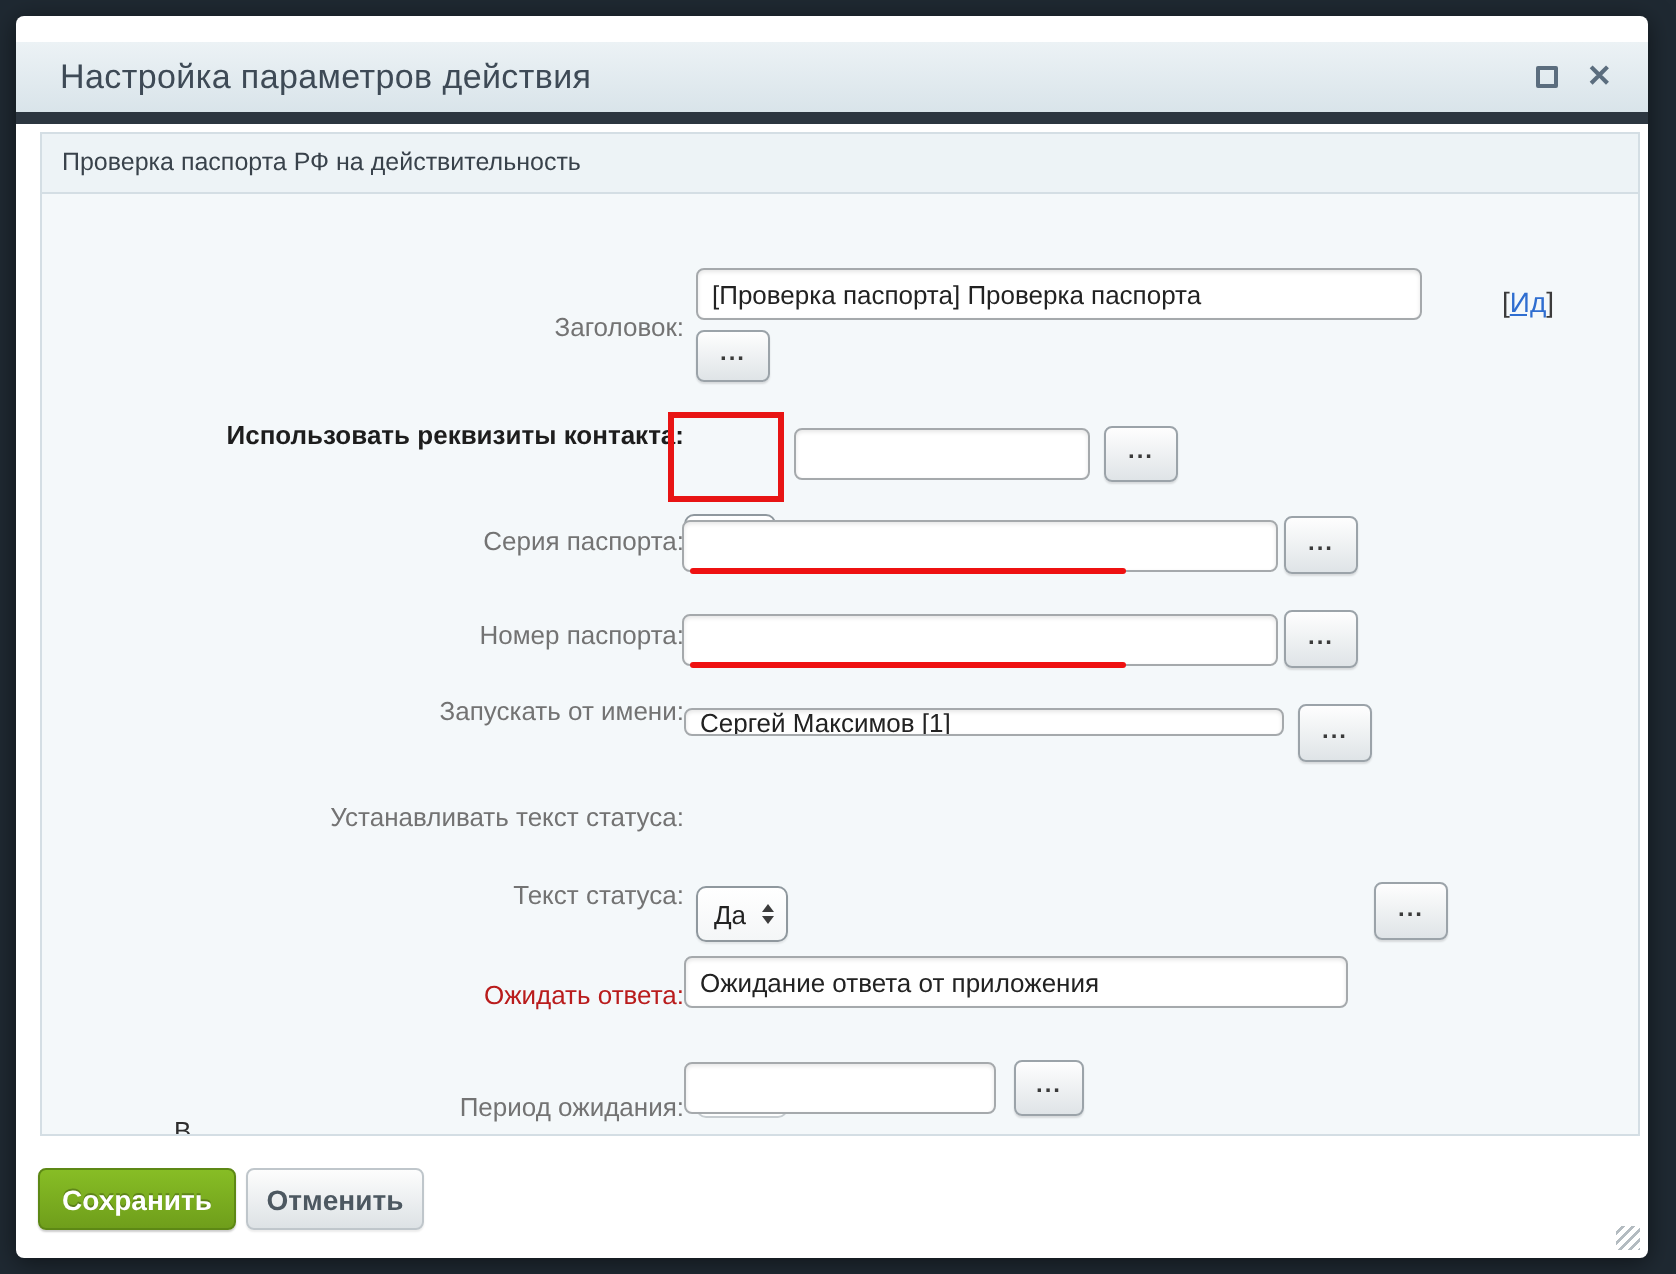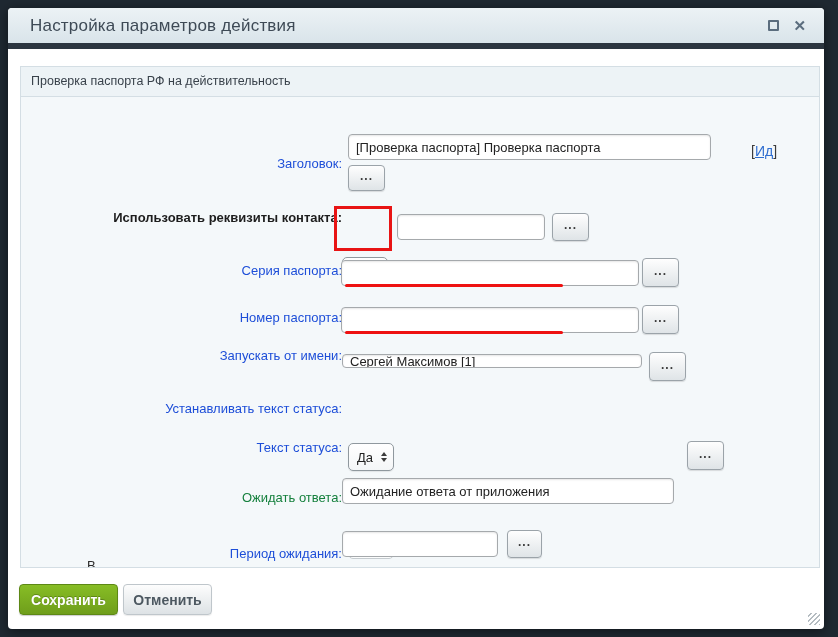--- a/index.html
+++ b/index.html
@@ -10,21 +10,21 @@
     position:relative;
     overflow:hidden;
   }
   .dialog {
     position:absolute; left:8px; top:8px; width:816px; height:621px;
     background:#fff; border-radius:4px; overflow:hidden;
     box-shadow:0 2px 12px rgba(0,0,0,.5);
   }
   
   .titlebar {
-    position:absolute; left:0; top:0; width:100%; height:41px;
+    position:absolute; left:0; top:13px; width:100%; height:41px;
     background:linear-gradient(#ecf2f5,#d9e4ea);
     border-bottom:6px solid #2c3640;
     display:flex; align-items:center;
   }
   .titlebar .title {
     font-size:17px; color:#3e4a56; padding-left:22px; letter-spacing:.2px;
   }
   .win-controls { position:absolute; right:18px; top:0; height:35px; display:flex; align-items:center; gap:14px; }
   .btn-max {
     width:11px; height:11px; border:2px solid #5b6d7e; border-radius:1px; cursor:pointer;
@@ -39,24 +39,24 @@
     font-size:12.5px; color:#39424b; line-height:29px; padding-left:10px;
   }
   .panel-body {
     position:absolute; left:12px; top:89px; width:800px; height:471px;
     background:#f4f8fa; border:1px solid #d4dee4; border-top:none;
     overflow:hidden;
   }
   
   .flabel {
     position:absolute; left:0; width:321px; text-align:right;
-    font-size:13px; color:#1d4ed8; line-height:16px;
+    font-size:13px; color:#737373; line-height:16px;
   }
   .flabel.bold { font-weight:bold; color:#1d1d1d; }
-  .flabel.pale { color:#15803d; }
+  .flabel.pale { color:#b91c1c; }
   .tinput {
     position:absolute; border:1px solid #a5a9ac; border-radius:4px;
     background:#fff; font-family:"Liberation Sans",sans-serif;
     font-size:13px; color:#222; padding:0 7px;
     box-shadow:inset 0 1px 2px rgba(0,0,0,.10);
     outline:none;
   }
   .more-btn {
     position:absolute; border:1px solid #9ba3a9; border-radius:4px;
     background:linear-gradient(#fefefe,#dfe4e7);

